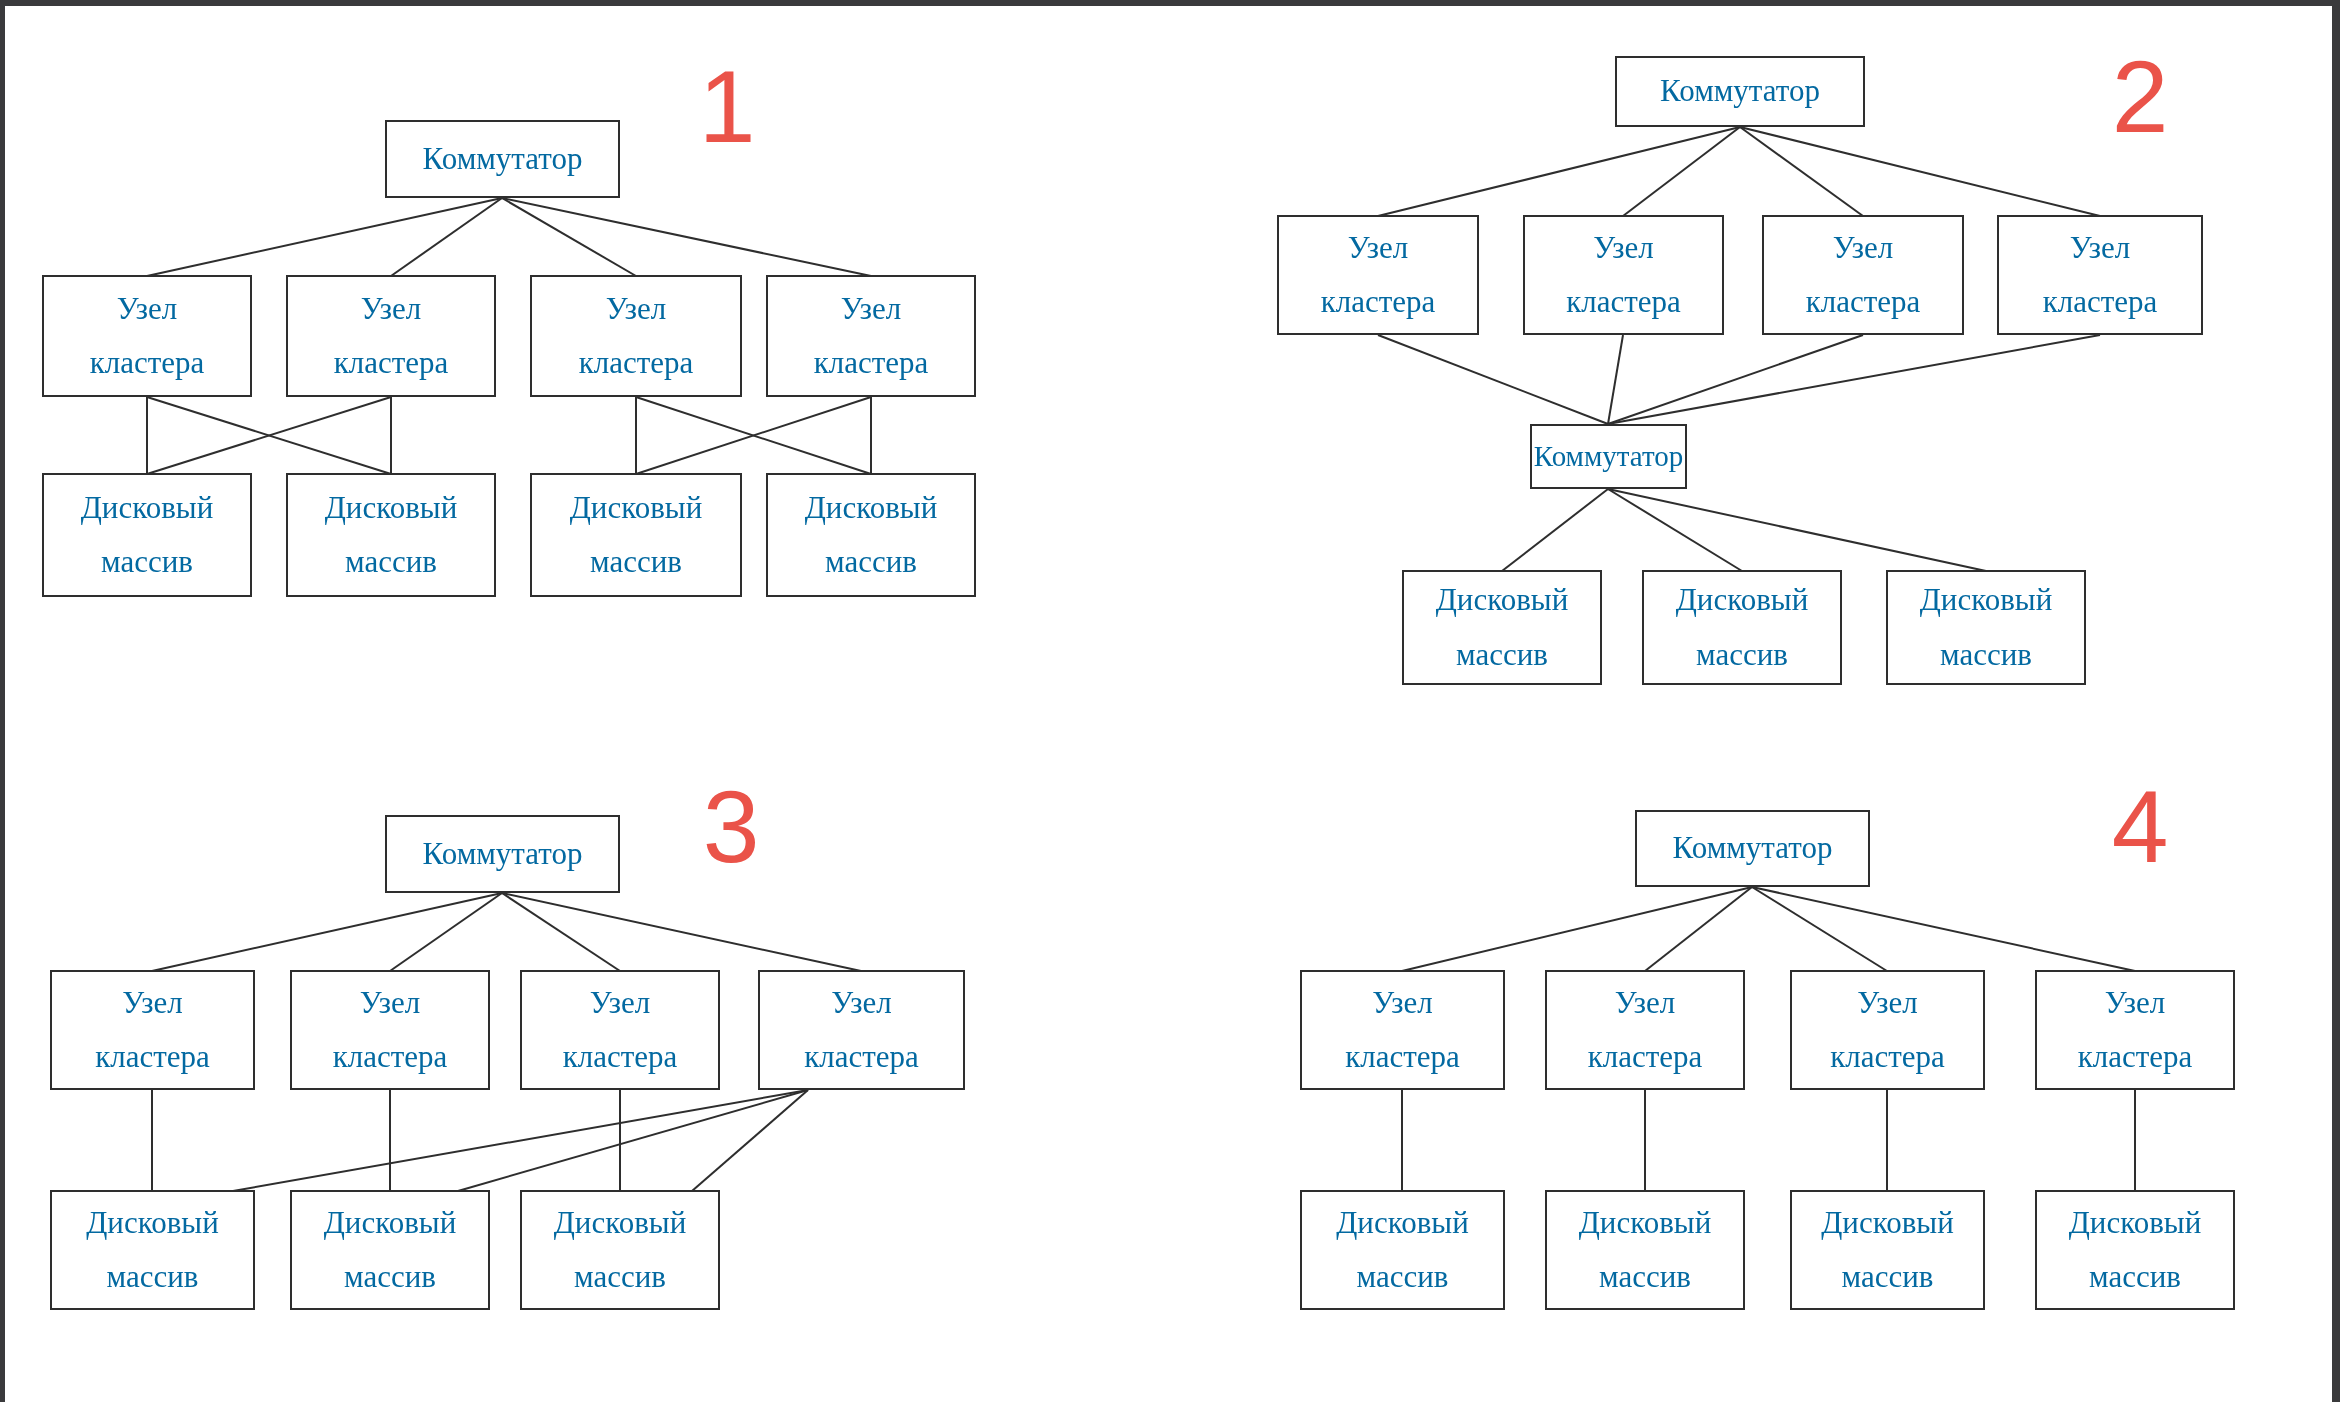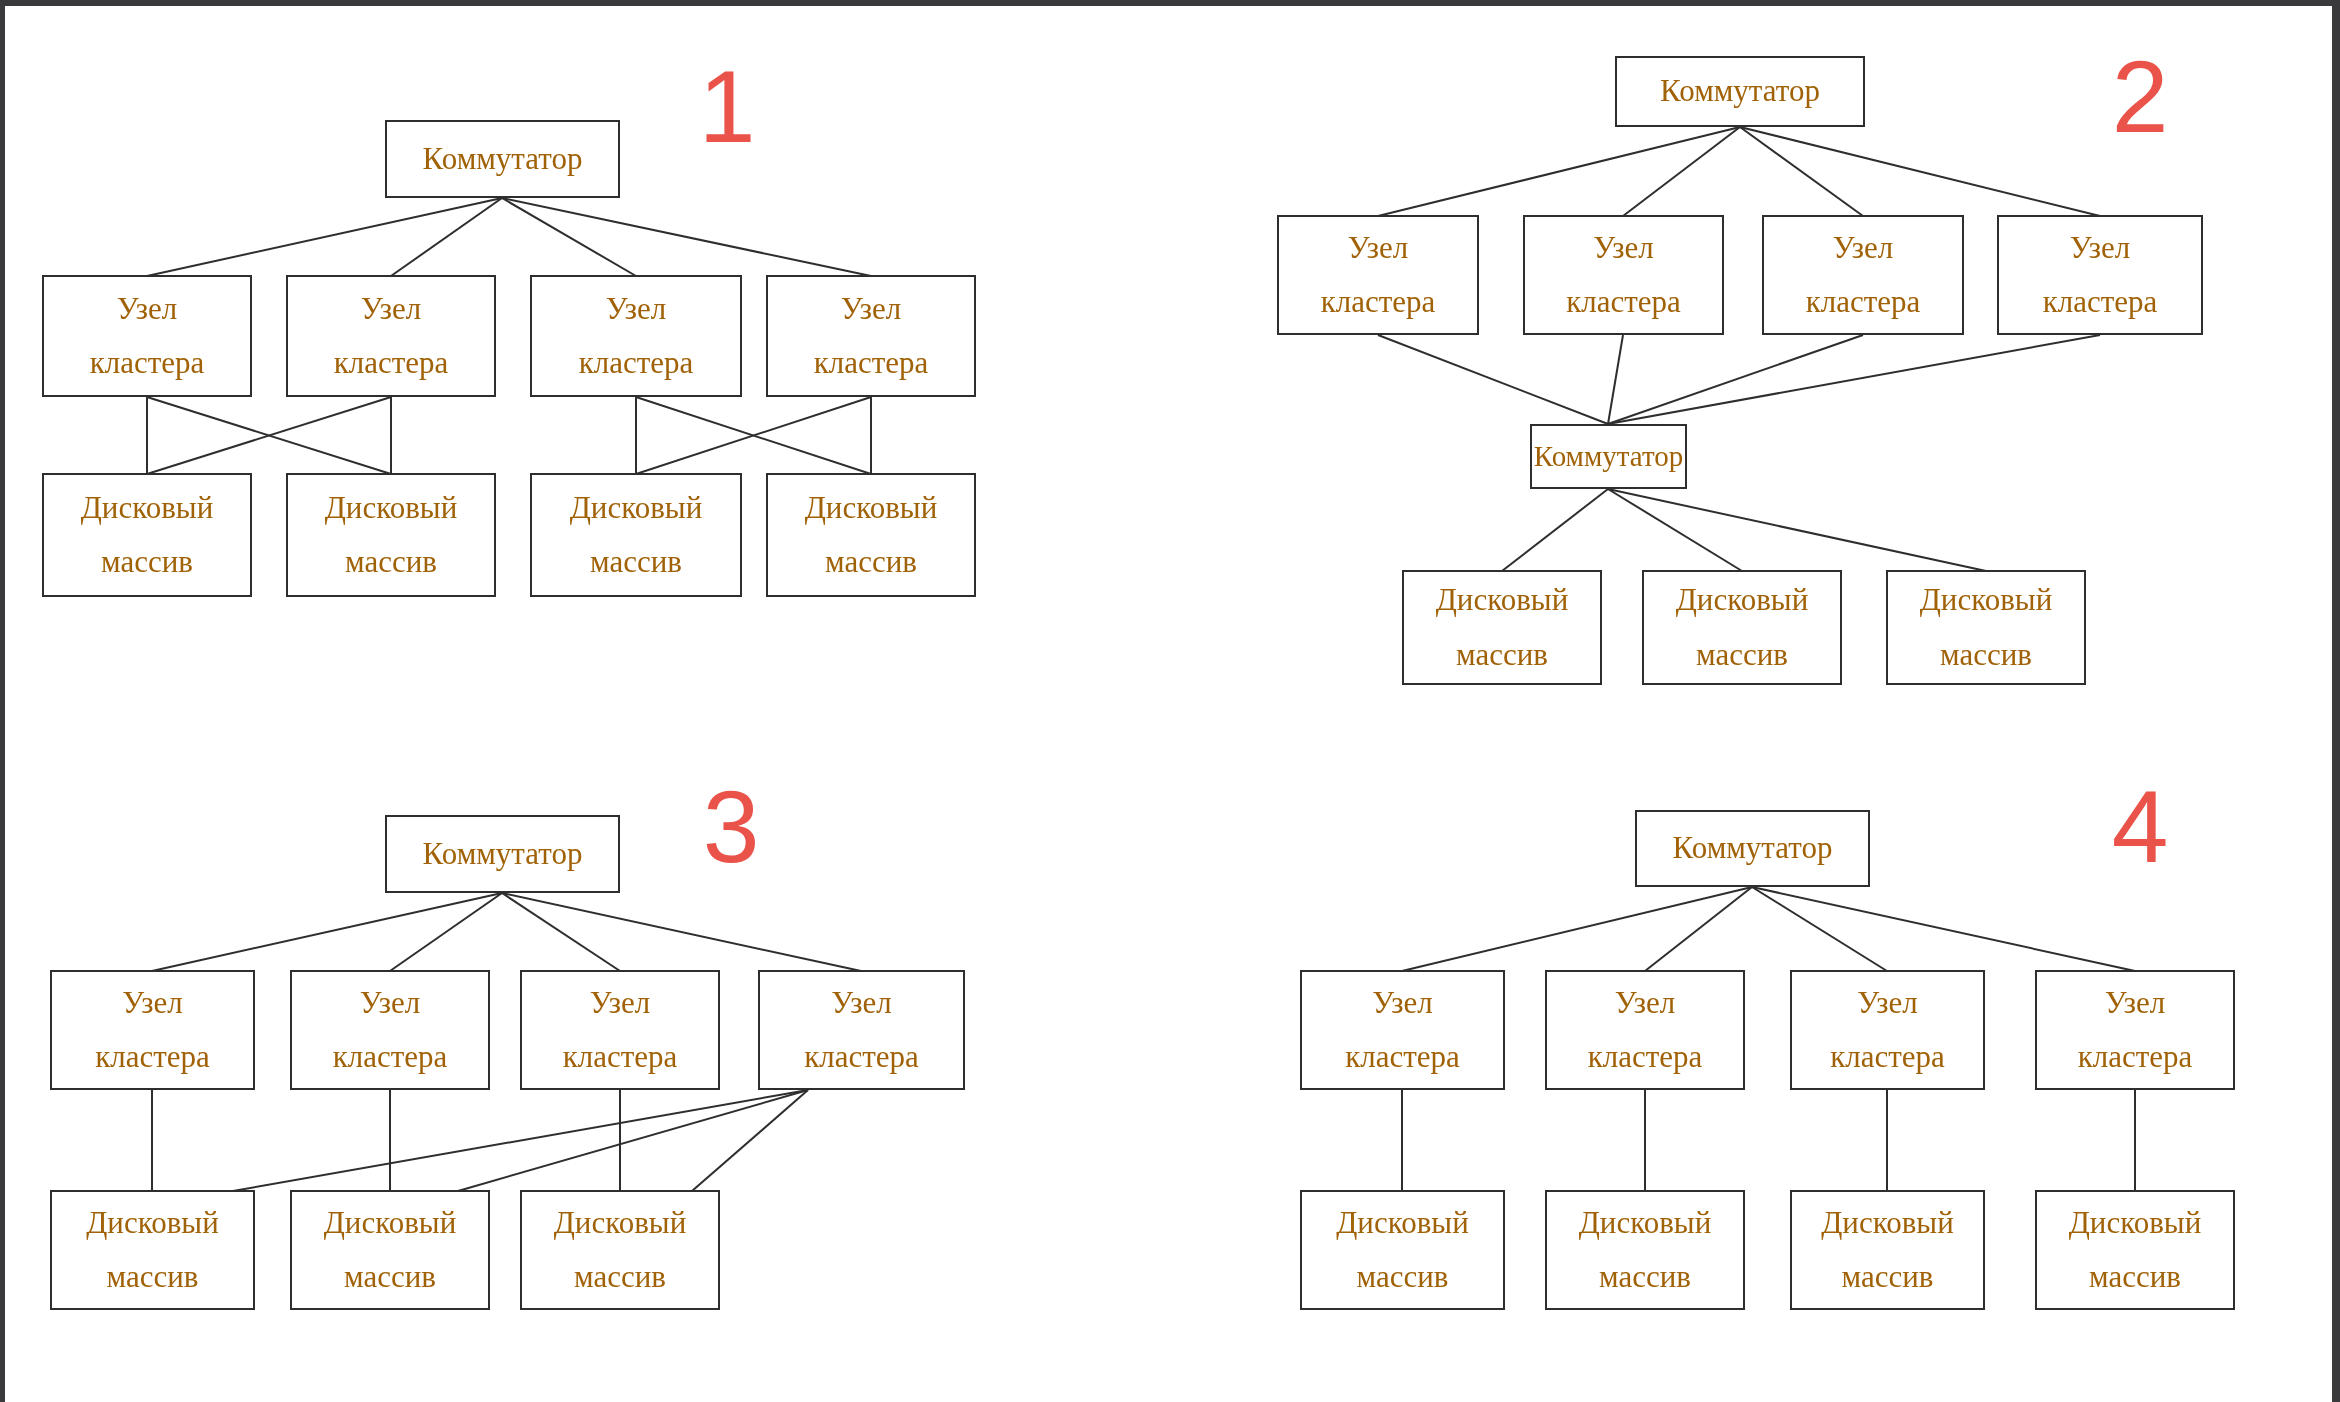--- a/index.html
+++ b/index.html
@@ -15,21 +15,21 @@
   #frame-top    { left: 0; top: 0; width: 2340px; height: 6px; }
   #frame-left   { left: 0; top: 0; width: 5px; height: 1402px; }
   #frame-right  { right: 0; top: 0; width: 8px; height: 1402px; }
   #edges { position: absolute; left: 0; top: 0; z-index: 1; }
   .box {
     position: absolute;
     z-index: 2;
     box-sizing: border-box;
     background: #ffffff;
     border: 2.4px solid #2e2e2e;
-    color: #a16207;
+    color: #0369a1;
     display: flex;
     align-items: center;
     justify-content: center;
     text-align: center;
     font-size: 31px;
     line-height: 1.75;
     white-space: pre-line;
   }
   .box.small { font-size: 29px; }
   .num {

